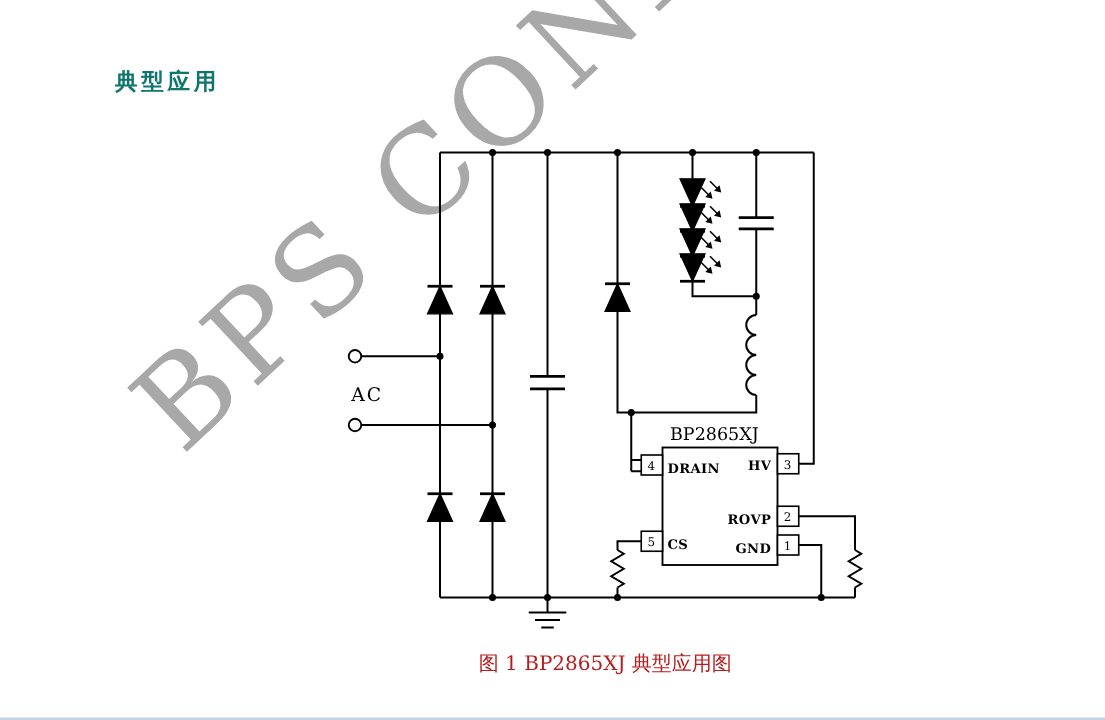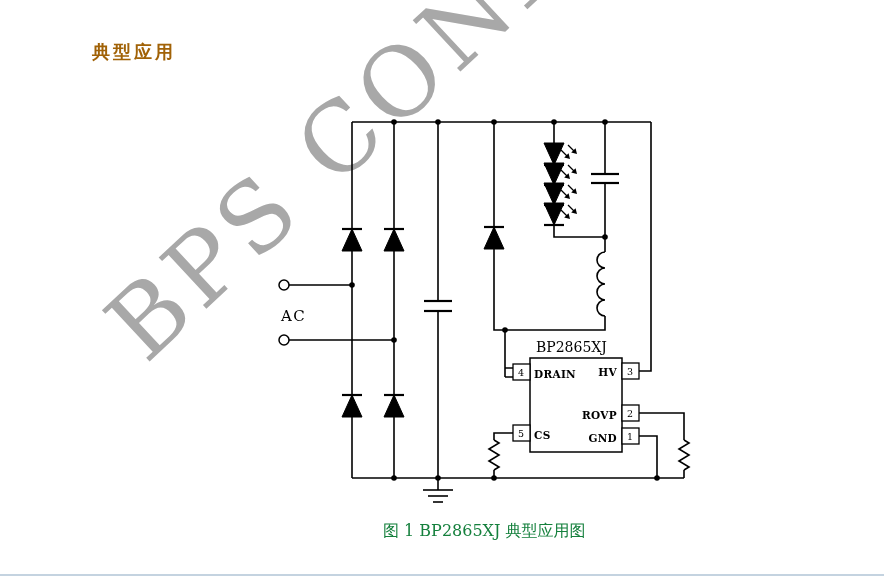--- a/index.html
+++ b/index.html
@@ -9,27 +9,27 @@
     font-family:"Liberation Sans", sans-serif;
   }
   .watermark {
     position:absolute; left:85px; top:300px;
     transform:rotate(-43deg); transform-origin:0 0;
     font-family:"DejaVu Serif", serif;
     font-size:96px; color:#a8a8a8; letter-spacing:7px;
     white-space:nowrap; user-select:none;
   }
   .heading {
-    position:absolute; left:92px; top:40px; margin:0;
+    position:absolute; left:92px; top:53px; margin:0;
     font:bold 18px "Liberation Sans", sans-serif;
-    color:#a16207; letter-spacing:3px;
+    color:#0f766e; letter-spacing:3px;
   }
   .caption {
     position:absolute; left:383px; top:521px;
-    font:16px "DejaVu Serif", serif; color:#15803d;
+    font:16px "DejaVu Serif", serif; color:#b91c1c;
   }
   .bottom-rule {
     position:absolute; left:0; right:0; bottom:0; height:2px;
     background:#c4d3e0;
   }
   svg.schematic { position:absolute; left:0; top:0; }
 
   .w      { fill:none; stroke:#000; stroke-width:1.6; }
   .plate  { stroke:#000; stroke-width:2.2; }
   .box    { fill:#fff; stroke:#000; stroke-width:1.5; }

